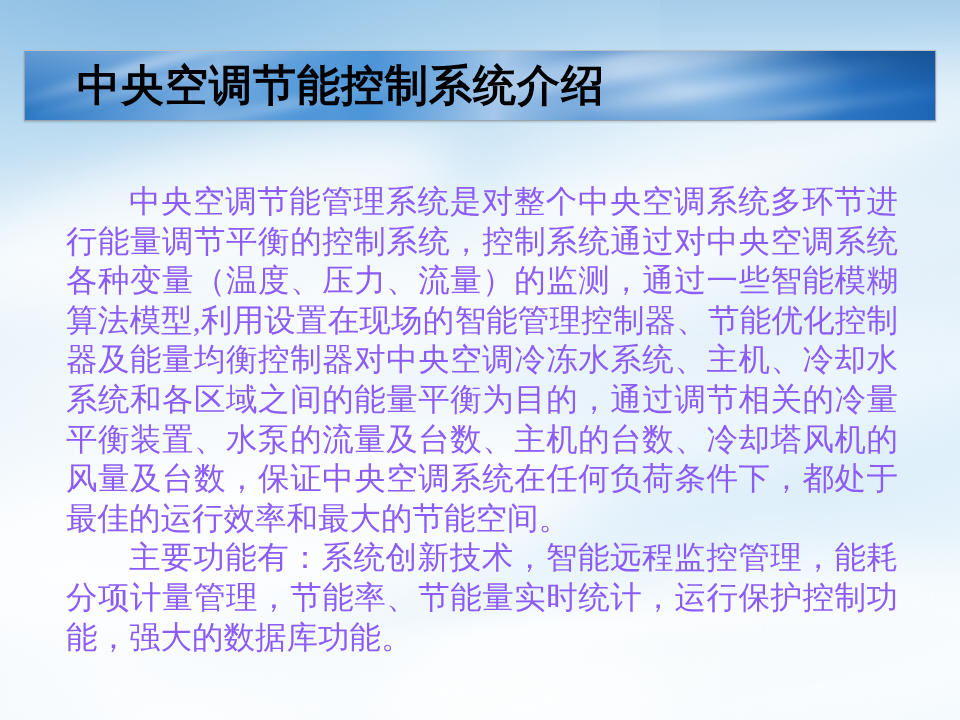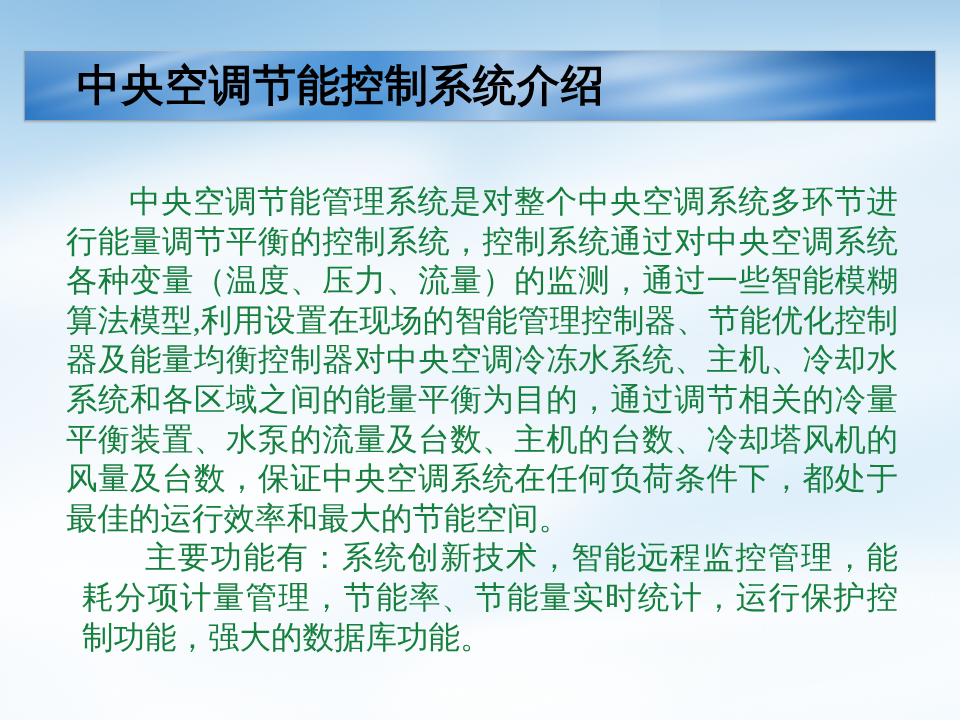--- a/index.html
+++ b/index.html
@@ -135,32 +135,32 @@
     letter-spacing: 1px;
     white-space: nowrap;
   }
 
   
   #body-text {
     position: absolute;
     left: 66px;
     top: 182px;
     width: 832px;
-    color: #15803d;
+    color: #8b5cf6;
     font-family: "Liberation Serif", "DejaVu Serif", serif;
     font-size: 31.5px;
     line-height: 39.6px;
     text-align: justify;
     text-justify: inter-character;
   }
   #body-text p {
     margin: 0;
     text-indent: 2em;
   }
-  #body-text p + p { margin-top: 0px; margin-left: 16px; }
+  #body-text p + p { margin-top: 0px; }
 
   
   #footer-slogan {
     position: absolute;
     right: 18px;
     bottom: 8px;
     color: #ee1111;
     font-family: "DejaVu Sans", "Liberation Sans", sans-serif;
     font-weight: bold;
     font-size: 17px;

